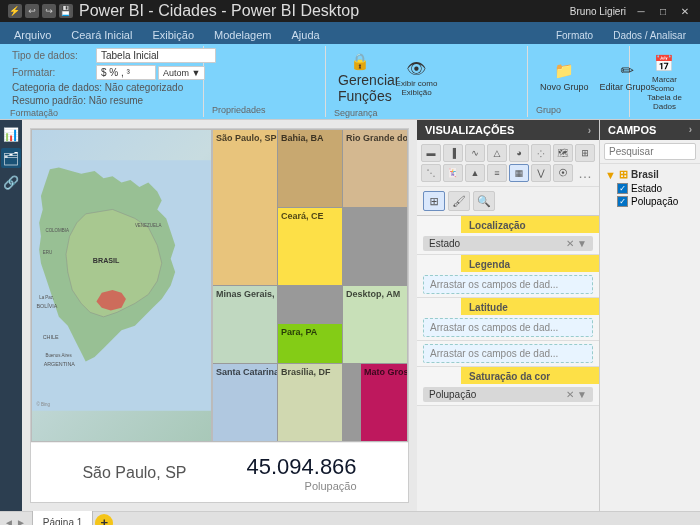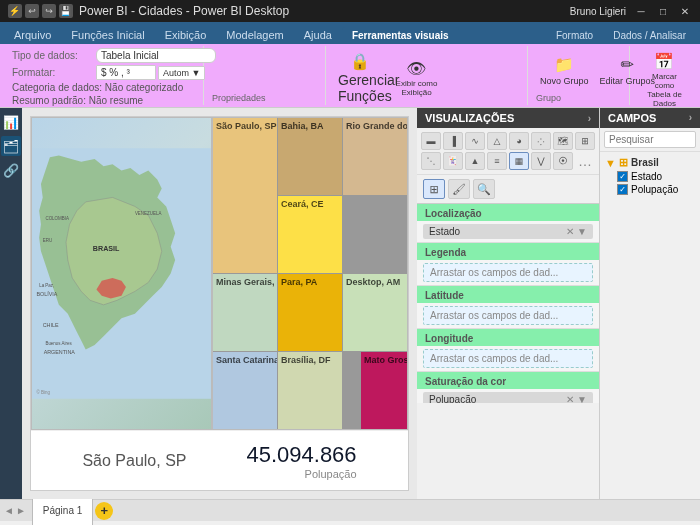--- a/index.html
+++ b/index.html
@@ -38,22 +38,22 @@
       border-radius: 3px 3px 0 0;
     }
     .ribbon-tab.active {
       background: #f0f0f0;
       color: #333;
       font-weight: 600;
     }
 
     
     .ribbon-toolbar {
-      height: 64px;
-      background: #f0abfc;
+      height: 76px;
+      background: #7dd3fc;
       border-bottom: 1px solid #ccc;
       display: flex;
       align-items: stretch;
       padding: 2px 4px;
       gap: 2px;
       overflow: hidden;
     }
     .ribbon-group {
       display: flex;
       flex-direction: column;
@@ -120,21 +120,21 @@
       color: #333;
       border-radius: 1px;
     }
     .ribbon-field-dropdown {
       background: #fff;
       border: 1px solid #ccc;
       padding: 1px 14px 1px 4px;
       min-width: 120px;
       font-size: 10px;
       color: #333;
-      border-radius: 6px;
+      border-radius: 1px;
       position: relative;
     }
 
     
     .main-area {
       display: flex;
       height: calc(525px - 22px - 22px - 68px - 22px);
       background: #f0f0f0;
     }
 
@@ -306,21 +306,22 @@
       max-height: 200px;
     }
     .viz-config-section {
       border-bottom: 1px solid #ddd;
     }
     .viz-config-label {
       font-size: 10px;
       font-weight: bold;
       color: #555;
       padding: 4px 8px 2px;
-      background: #86efac;
+      background: #fde047;
+      margin-left: 44px;
     }
     .viz-config-drop {
       background: #e8f4ff;
       border: 1px dashed #9cc;
       margin: 3px 6px;
       padding: 3px 6px;
       font-size: 10px;
       color: #888;
       border-radius: 2px;
     }
@@ -376,21 +377,21 @@
     .nav-arrows { display: flex; gap: 2px; margin-right: 4px; }
     .nav-arrow { font-size: 10px; color: #888; cursor: pointer; }
 
     
     .tc1 { grid-column: 1; grid-row: 1 / 3; background: #e8c47c; }
     .tc2 { grid-column: 2; grid-row: 1; background: #c8a870; }
     .tc3 { grid-column: 3; grid-row: 1; background: #d4b890; }
     .tc4 { grid-column: 2; grid-row: 2; background: #fde047; }
     .tc5 { grid-column: 3; grid-row: 2; background: #b8d8a0; }
     .tc6 { grid-column: 1; grid-row: 3; background: #c0d8c0; }
-    .tc7 { grid-column: 2; grid-row: 3; background: #eab308; }
+    .tc7 { grid-column: 2; grid-row: 3; background: #84cc16; margin-top: 38px; }
     .tc8 { grid-column: 3; grid-row: 3; background: #c8e0b8; }
     .tc9 { grid-column: 1; grid-row: 4; background: #b0c8e0; }
     .tc10 { grid-column: 2; grid-row: 4; background: #d0d8b0; }
     .tc11 { grid-column: 3; grid-row: 4; background: #be185d; margin-left: 18px; }
 
     .right-split {
       display: flex;
       flex: 0 0 195px;
       flex-direction: column;
     }
@@ -471,37 +472,36 @@
 <body>
 
 <div class="title-bar">
   <div class="title-bar-left">
     <div class="title-bar-icons">
       <div class="title-bar-icon">⚡</div>
       <div class="title-bar-icon">↩</div>
       <div class="title-bar-icon">↪</div>
       <div class="title-bar-icon">💾</div>
     </div>
-    <span style="font-size:12px;color:#ddd;">Power BI - Cidades - Power BI Desktop</span>
+    <span style="font-size:16px;color:#ddd;">Power BI - Cidades - Power BI Desktop</span>
   </div>
   <div class="title-bar-right">
     <span style="font-size:10px;color:#ddd;">Bruno Ligieri</span>
     <div class="win-btn">─</div>
     <div class="win-btn">□</div>
     <div class="win-btn">✕</div>
   </div>
 </div>
 
 <div class="ribbon-tabs">
   <div class="ribbon-tab">Arquivo</div>
-  <div class="ribbon-tab">Funções Inicial</div>
+  <div class="ribbon-tab">Ceará Inicial</div>
   <div class="ribbon-tab">Exibição</div>
   <div class="ribbon-tab">Modelagem</div>
   <div class="ribbon-tab">Ajuda</div>
-  <div class="ribbon-tab active" style="background:#2c5f8a;color:#fff;font-size:10px;">Ferramentas visuais</div>
   <div style="flex:1"></div>
   <div class="ribbon-tab" style="color:#cde;font-size:10px;">Formato</div>
   <div class="ribbon-tab" style="color:#cde;font-size:10px;">Dados / Analisar</div>
 </div>
 
 <div class="ribbon-toolbar">
 
   <div class="ribbon-group" style="min-width:200px;">
     <div class="ribbon-fields">
       <div class="ribbon-field-row">
@@ -708,21 +708,20 @@
             <div class="viz-config-label">Legenda</div>
             <div class="viz-config-drop">Arrastar os campos de dad...</div>
           </div>
 
           <div class="viz-config-section">
             <div class="viz-config-label">Latitude</div>
             <div class="viz-config-drop">Arrastar os campos de dad...</div>
           </div>
 
           <div class="viz-config-section">
-            <div class="viz-config-label">Longitude</div>
             <div class="viz-config-drop">Arrastar os campos de dad...</div>
           </div>
 
           <div class="viz-config-section">
             <div class="viz-config-label">Saturação da cor</div>
             <div class="viz-config-field">
               <span>Polupação</span>
               <span class="viz-config-field-x">✕ ▼</span>
             </div>
           </div>

